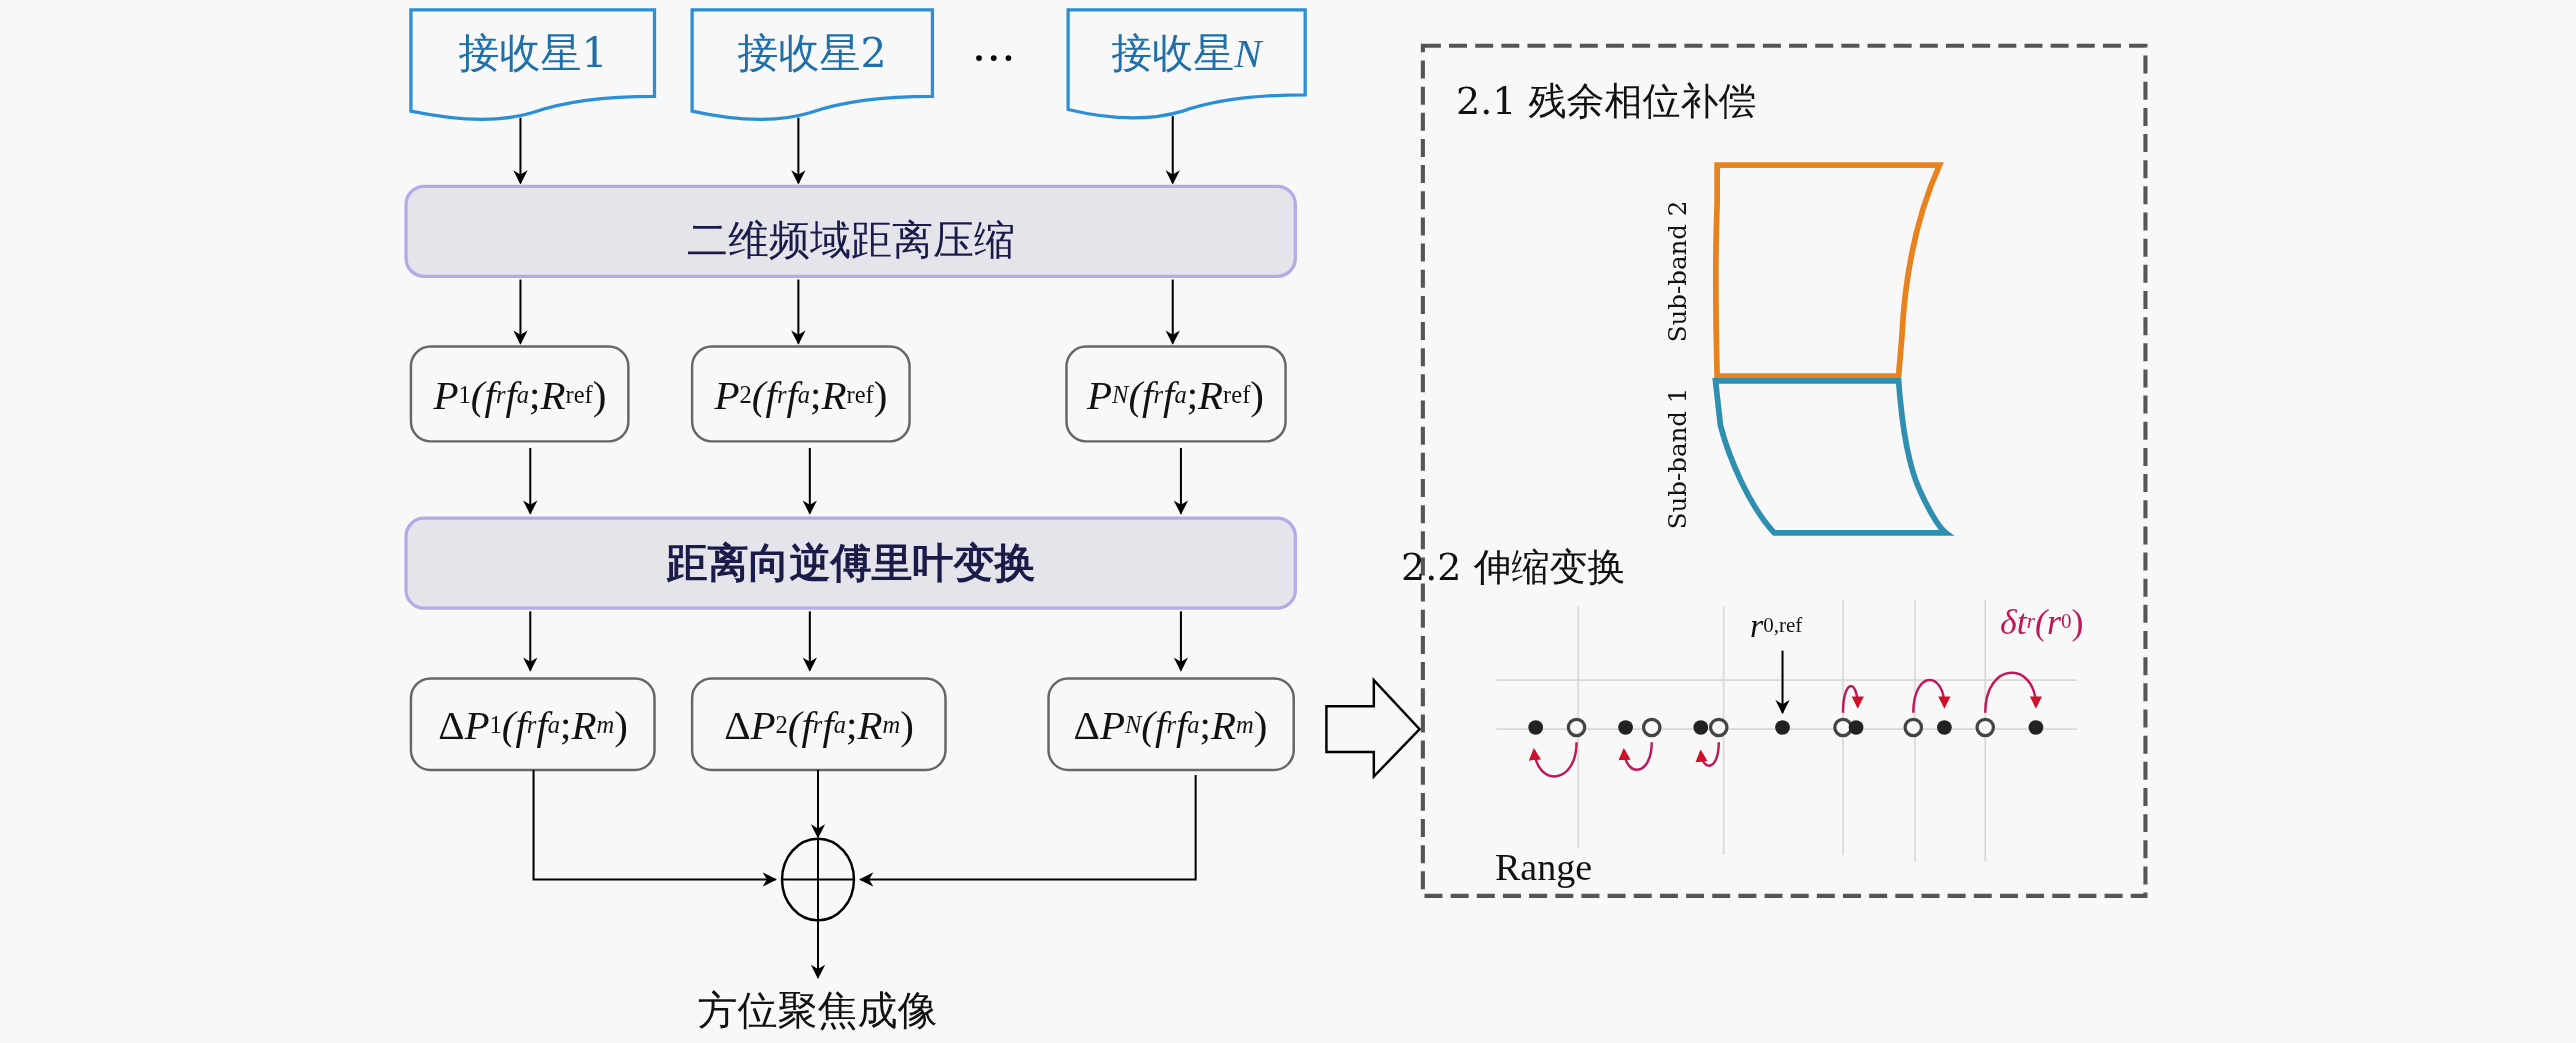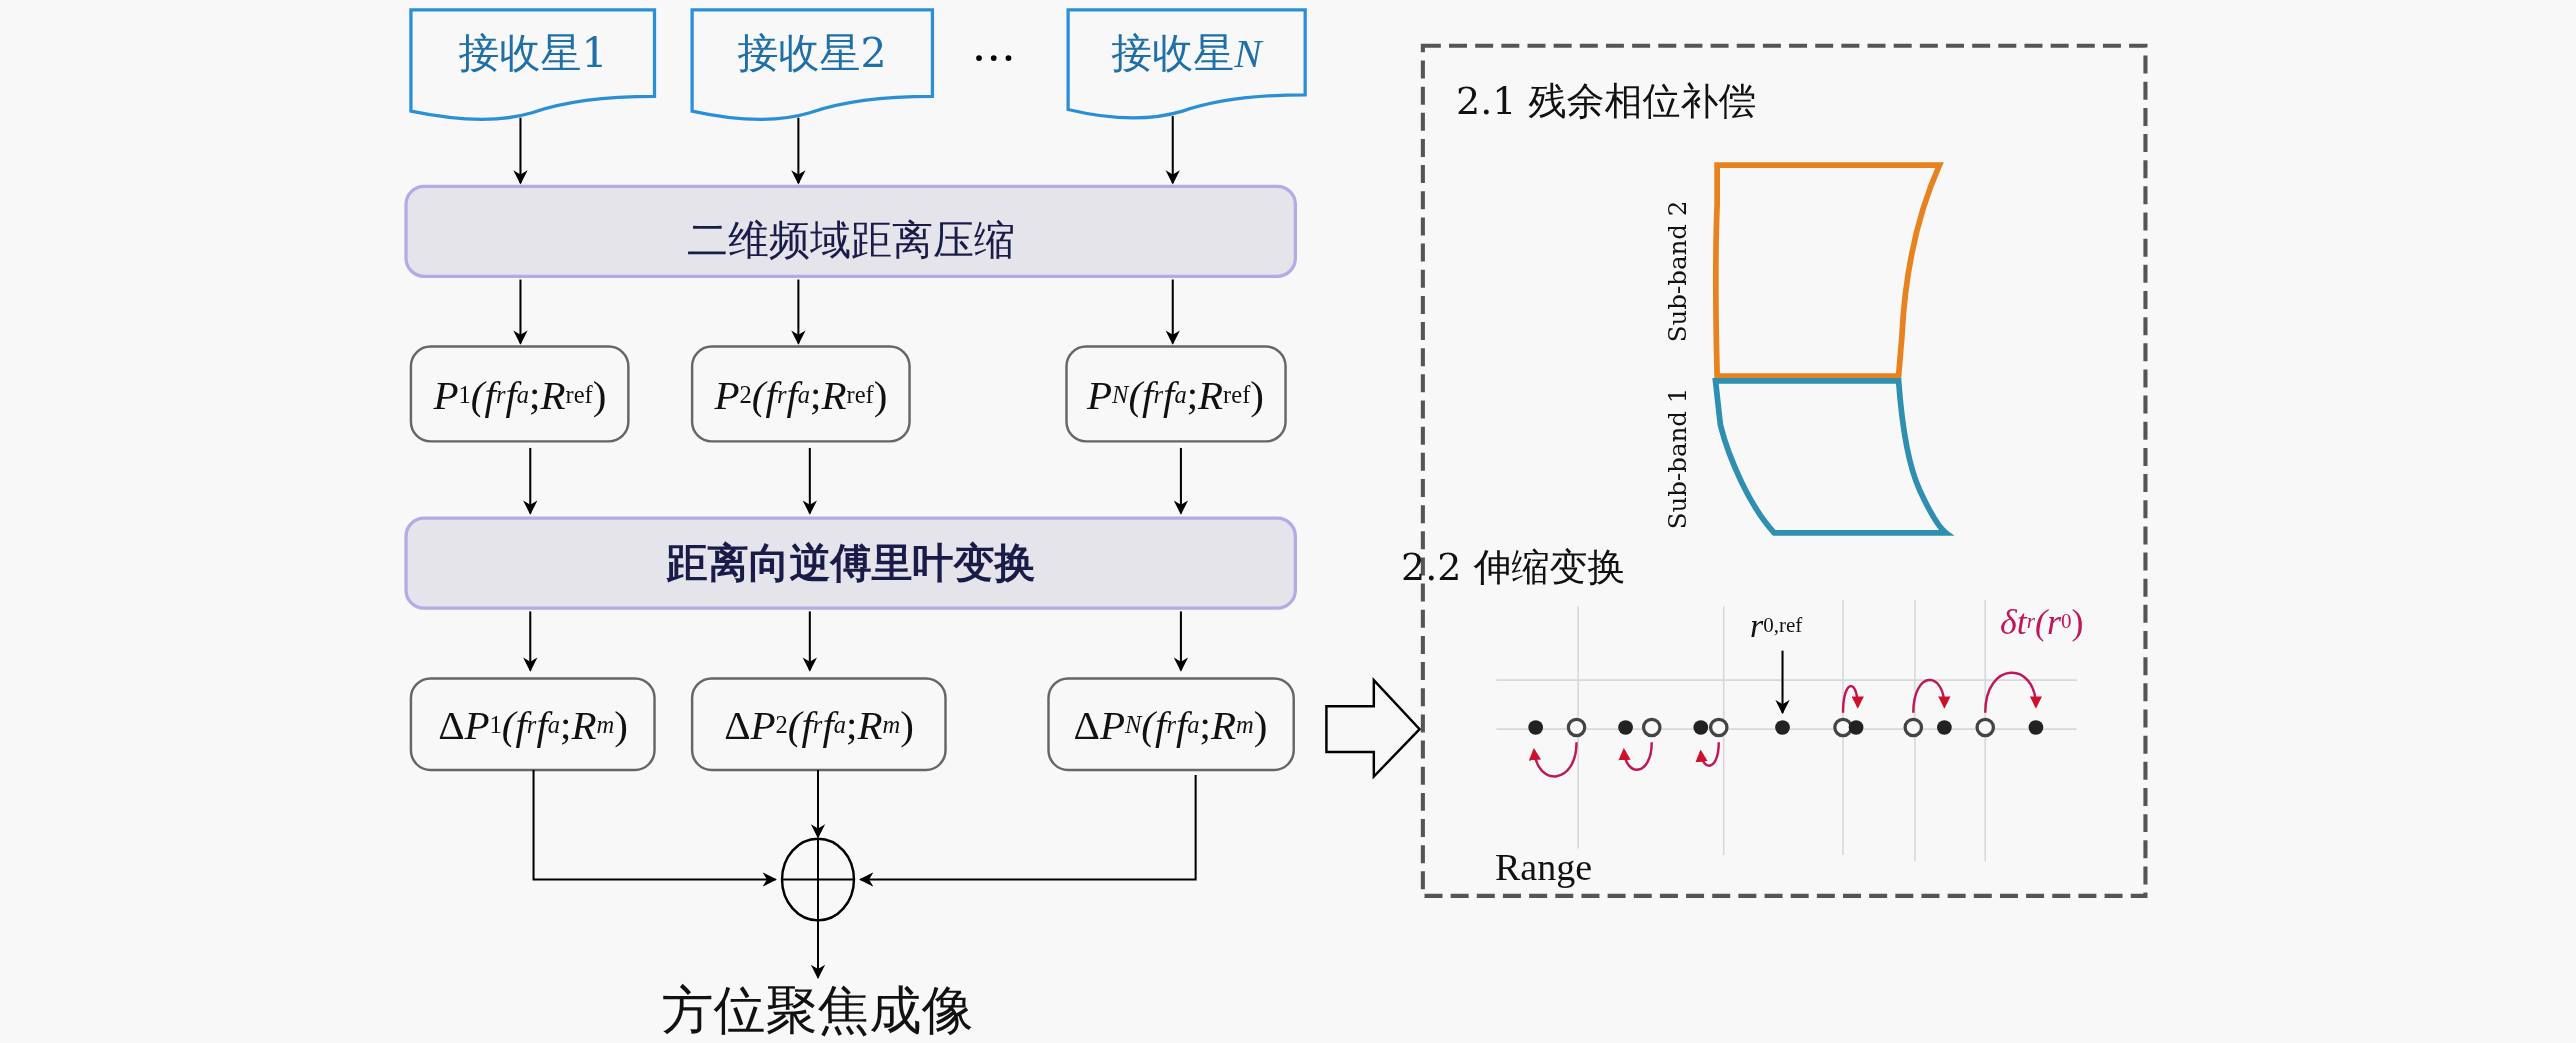--- a/index.html
+++ b/index.html
@@ -216,21 +216,21 @@
     <span>(f</span>
     <sub>r</sub>
     <span>f</span>
     <sub>a</sub>
     <span class="up">;</span>
     <span>R</span>
     <sub>m</sub>
     <span class="up">)</span>
 </div>
 
-<div class="lbl" style="left:654px;top:978px;width:327px;height:65px;font-size:52px;">方位聚焦成像</div>
+<div class="lbl" style="left:654px;top:978px;width:327px;height:65px;font-size:40px;">方位聚焦成像</div>
 
 <div class="lbl sec-title" style="left:1456px;top:69px;height:65px;justify-content:flex-start;text-align:right;">2.1 残余相位补偿</div>
 <div class="lbl small" style="left:1595px;top:255px;width:164px;height:33px;transform:rotate(-90deg);transform-origin:center;">Sub-band 2</div>
 <div class="lbl small" style="left:1595px;top:442px;width:164px;height:33px;transform:rotate(-90deg);transform-origin:center;">Sub-band 1</div>
 <div class="lbl sec-title" style="left:1401px;top:535px;height:65px;justify-content:flex-start;">2.2 伸缩变换</div>
 
 <div class="lbl math" style="left:1750px;top:597px;height:57px;font-size:34px;justify-content:flex-start;">
   <span>r</span>
     <sub class="up" style="font-size:21px;text-align:center;">0,ref</sub>
 </div>

